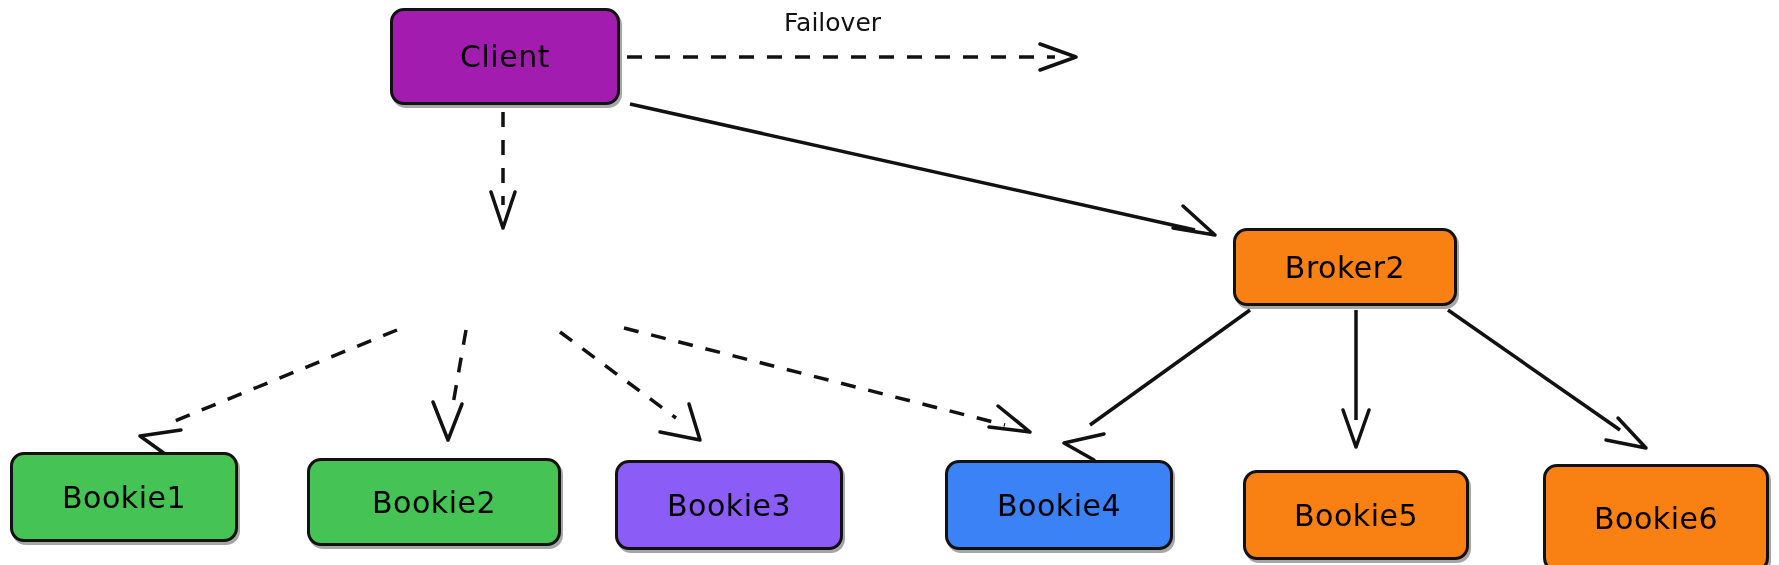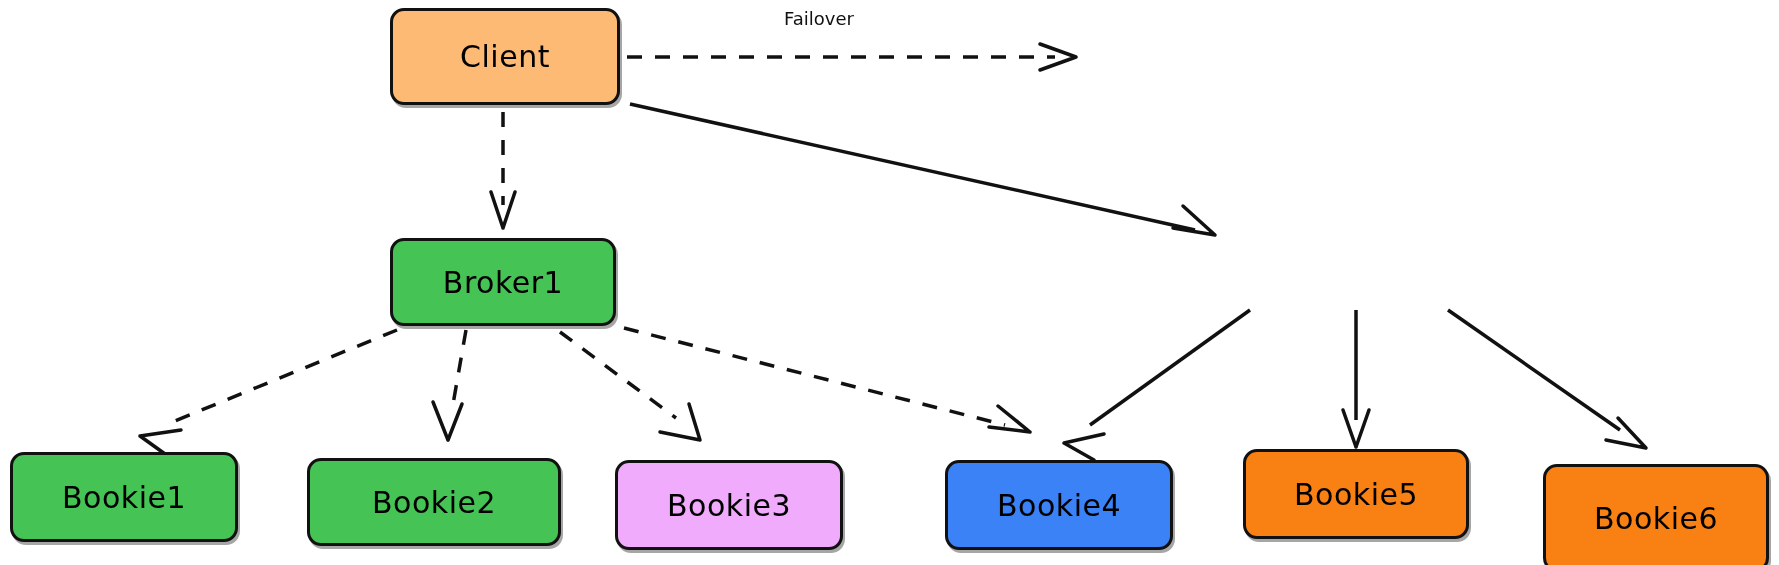--- a/index.html
+++ b/index.html
@@ -16,21 +16,21 @@
     font-family:"DejaVu Sans",sans-serif;
     font-size:30px;
     letter-spacing:0.5px;
     white-space:nowrap;
     box-shadow:2px 3px 0 rgba(0,0,0,0.35);
   }
   .edge-label{
     position:absolute;
     color:#111111;
     font-family:"DejaVu Sans",sans-serif;
-    font-size:18px;
+    font-size:25px;
     white-space:nowrap;
   }
 </style>
 </head>
 <body>
 
 <div id="stage">
 
   <svg id="wires" viewBox="0 0 1779 565">
 
@@ -78,33 +78,33 @@
       <line x1="1356" y1="310" x2="1356" y2="420" stroke="#111" stroke-width="3.5"></line>
       <path d="M1356 447 L1343 410 M1356 447 L1369 410" stroke="#111" stroke-width="3.5" fill="none" stroke-linecap="round"></path>
     </g>
 
     <g>
       <line x1="1448" y1="310" x2="1620" y2="430" stroke="#111" stroke-width="3.5"></line>
       <path d="M1646 448 L1606 440 M1646 448 L1618 418" stroke="#111" stroke-width="3.5" fill="none" stroke-linecap="round"></path>
     </g>
   </svg>
 
-  <div class="node" style="left:390px;top:8px;width:230px;height:97px;background:#fdba74;">Client</div>
+  <div class="node" style="left:390px;top:8px;width:230px;height:97px;background:#a21caf;">Client</div>
 
 
-  <div class="node" style="left:390px;top:238px;width:226px;height:88px;background:#45c354;">Broker1</div>
 
+  <div class="node" style="left:1233px;top:228px;width:224px;height:78px;background:#f98012;">Broker2</div>
 
   <div class="node" style="left:10px;top:452px;width:228px;height:90px;background:#45c354;">Bookie1</div>
 
   <div class="node" style="left:307px;top:458px;width:254px;height:88px;background:#45c354;">Bookie2</div>
 
-  <div class="node" style="left:615px;top:460px;width:228px;height:90px;background:#f0abfc;">Bookie3</div>
+  <div class="node" style="left:615px;top:460px;width:228px;height:90px;background:#8b5cf6;">Bookie3</div>
 
   <div class="node" style="left:945px;top:460px;width:228px;height:90px;background:#3b82f6;">Bookie4</div>
 
-  <div class="node" style="left:1243px;top:449px;width:226px;height:90px;background:#f98012;">Bookie5</div>
+  <div class="node" style="left:1243px;top:470px;width:226px;height:90px;background:#f98012;">Bookie5</div>
 
   <div class="node" style="left:1543px;top:464px;width:226px;height:108px;background:#f98012;">Bookie6</div>
 
   <div class="edge-label" style="left:784px;top:8px;">Failover</div>
 
 </div>
 
 </body></html>

